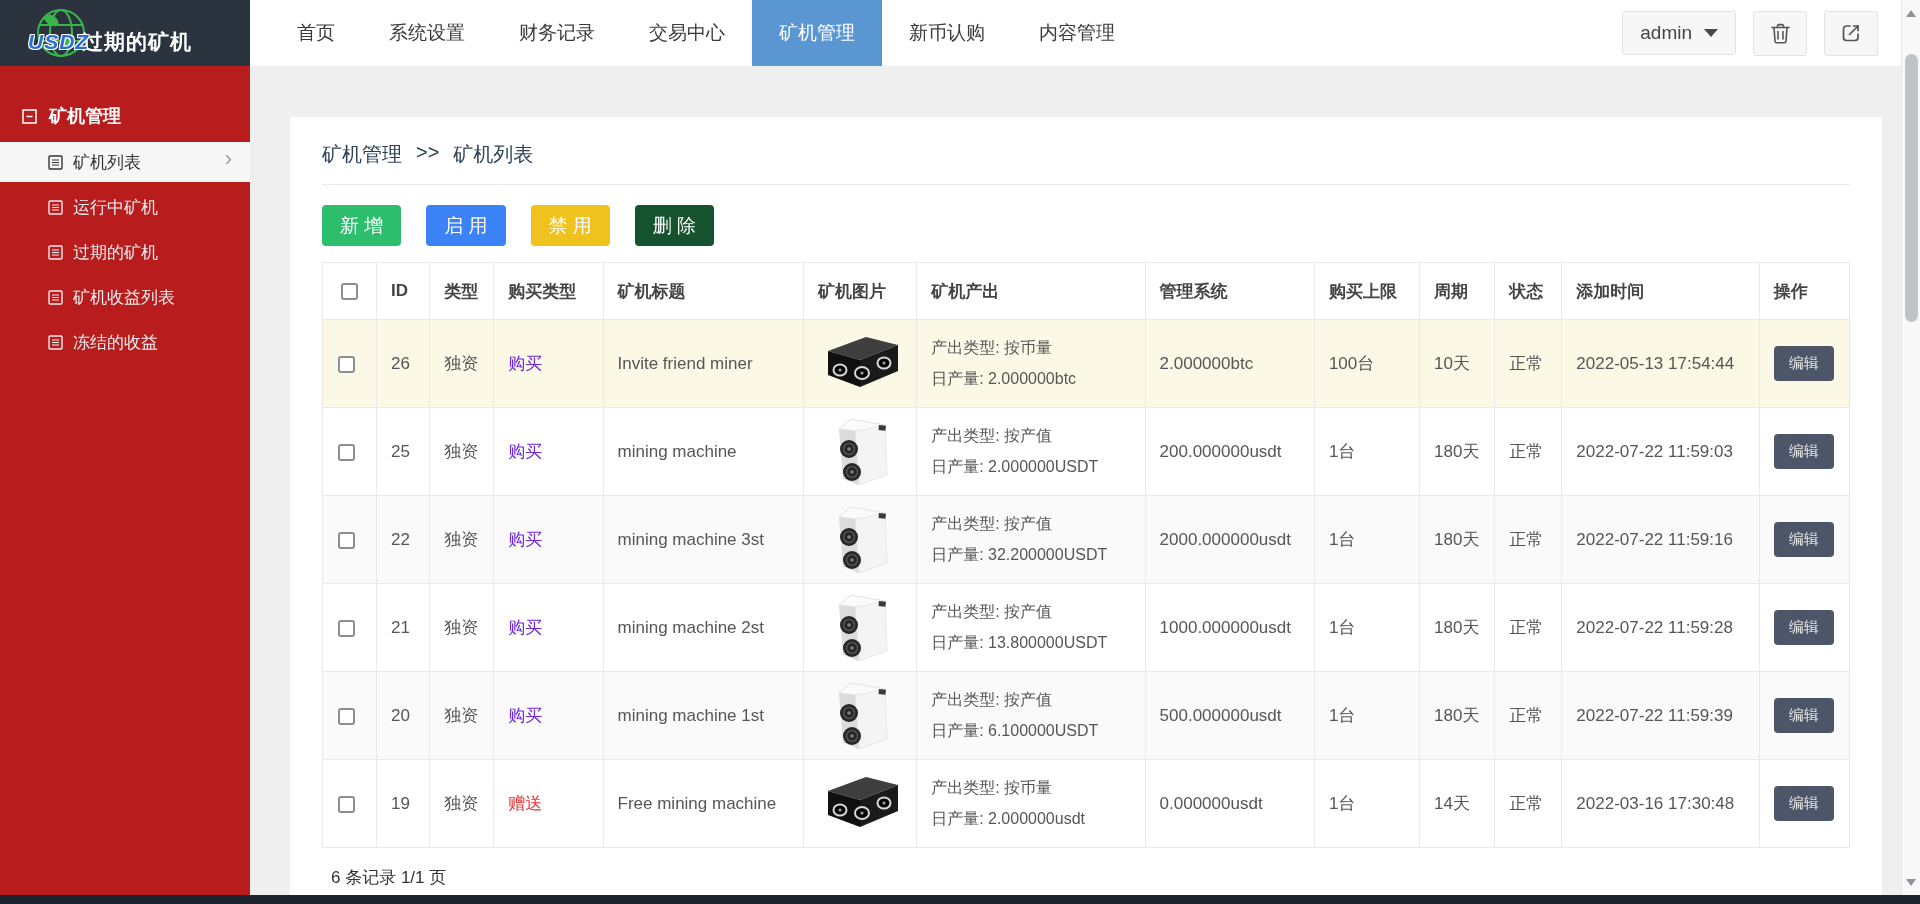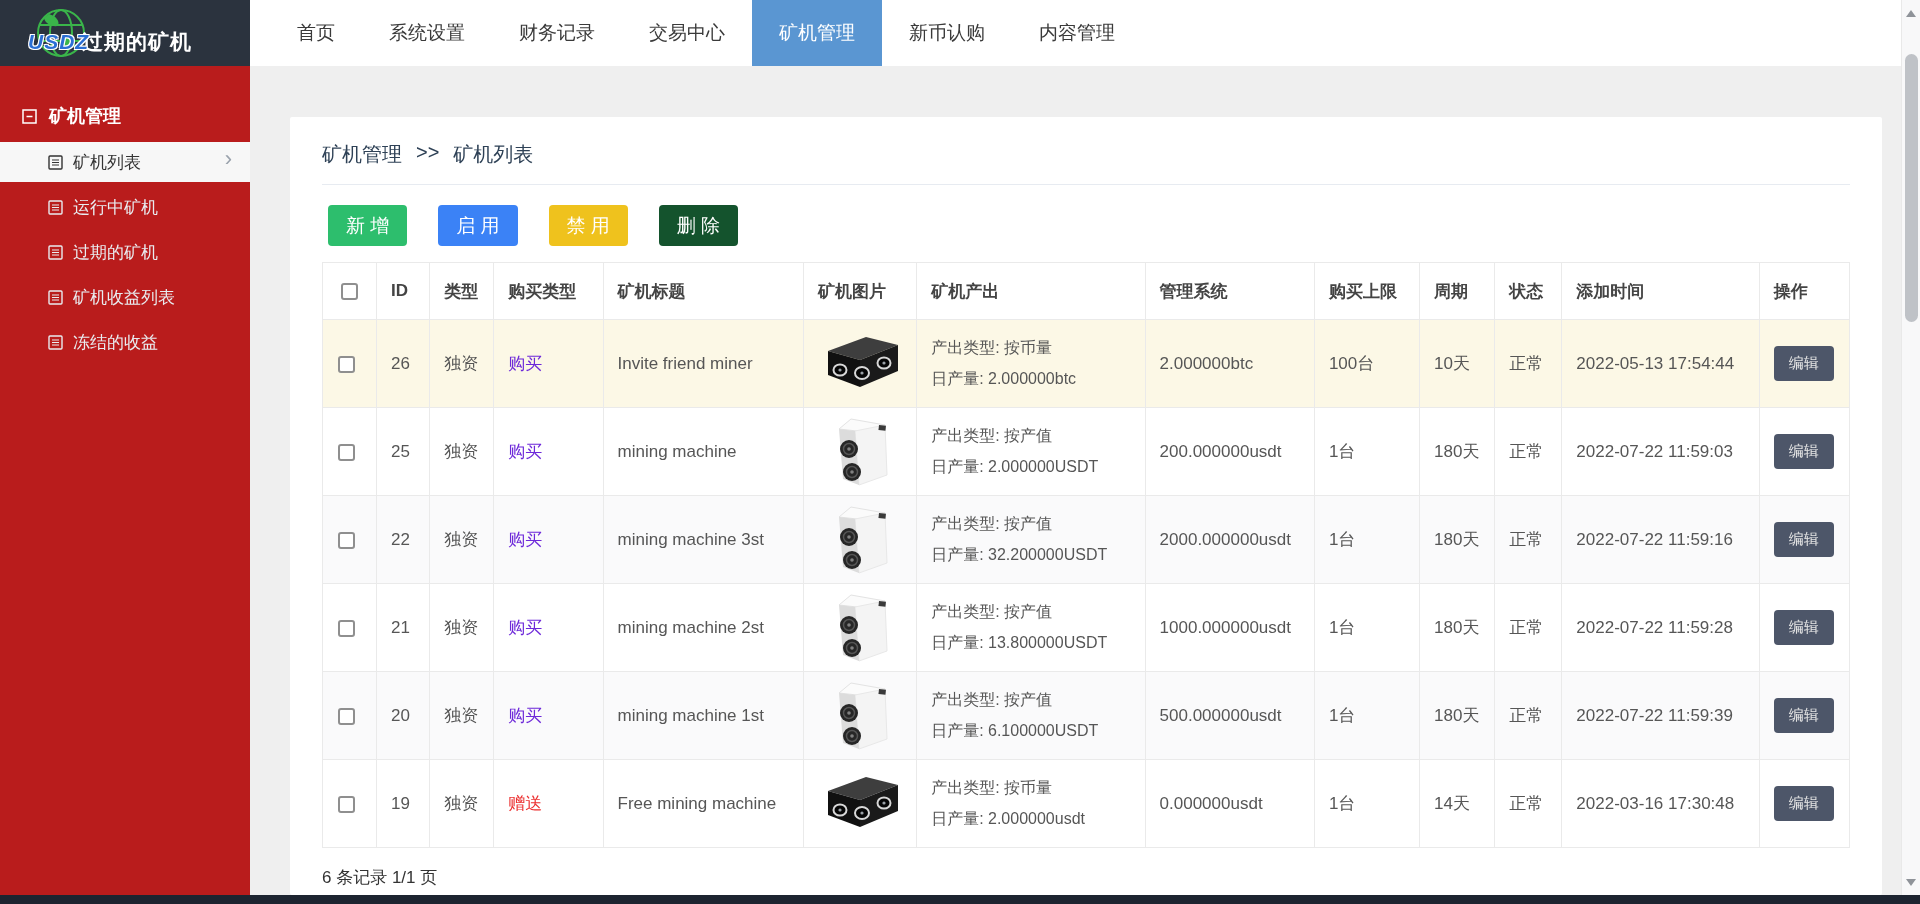--- a/index.html
+++ b/index.html
@@ -28,41 +28,41 @@
   .nav-right { margin-left:auto; display:flex; align-items:center; gap:17px; padding-right:42px; }
   .user-btn { display:flex; align-items:center; gap:12px; padding:10px 17px; background:#F7F7F7; border:1px solid #E3E3E3; border-radius:3px; font-size:19px; color:#444; cursor:pointer; }
   .caret-down { width:0; height:0; border-left:7px solid transparent; border-right:7px solid transparent; border-top:8px solid #4A4A4A; }
   .icon-btn { width:54px; height:45px; background:#F7F7F7; border:1px solid #E3E3E3; border-radius:3px; display:flex; align-items:center; justify-content:center; cursor:pointer; }
 
   
   .content { flex:1; background:#EFEFEF; padding:51px 38px 0 40px; overflow:hidden; }
   .card { background:#fff; border-radius:2px; padding:0 32px; height:778px; }
   .breadcrumb { padding:24px 0 16px; display:flex; gap:14px; font-size:20px; color:#2E4156; border-bottom:1px solid #E7EBF1; }
   .toolbar { margin-top:20px; display:flex; gap:25px; }
-  .btn { height:41px; padding:0 18px; border:none; border-radius:4px; color:#fff; font-size:19px; cursor:pointer; font-family:inherit;margin-left:6px; }
+  .btn { height:41px; padding:0 18px; border:none; border-radius:4px; color:#fff; font-size:19px; cursor:pointer; font-family:inherit; }
   .btn-add { background:#2DBE6D; }
   .btn-enable { background:#3b82f6; }
   .btn-disable { background:#EFC21D; }
   .btn-delete { background:#14532d; }
 
   
   table { width:100%; margin-top:16px; border-collapse:collapse; table-layout:fixed; }
   th, td { border:1px solid #EAEAEA; }
   th { height:57px; font-size:17px; color:#444; text-align:left; padding-left:14px; font-weight:bold; background:#fff; }
   td { height:88px; font-size:17px; color:#565656; padding-left:14px; padding-right:6px; background:#fff; }
   th.col-check, td.col-check { text-align:center; padding-left:0; }
   tr.highlight td { background:#FCF8E6; }
   tr.striped td { background:#FAFAFB; }
   .checkbox { display:inline-block; width:17px; height:17px; border:2px solid #8F8F8F; border-radius:3px; background:#fff; vertical-align:middle; cursor:pointer; }
   td.buy-type.green { color:#6d28d9; }
   td.buy-type.red { color:#EC2F2F; }
   td.col-img { padding:0; text-align:center; }
   .output-cell div { line-height:1.9; font-size:16px; }
   .edit-btn { background:#4D5669; color:#e5e5e5; border:none; border-radius:4px; padding:8px 15px; font-size:15px; cursor:pointer; font-family:inherit; }
-  .table-footer { margin-top:18px; font-size:17px; color:#333; }
+  .table-footer { margin-top:18px; font-size:17px; color:#333;margin-left:9px; }
 
   
   .scrollbar { position:fixed; top:0; right:0; width:19px; height:904px; background:#F8F8F9; border-left:1px solid #E9E9E9; z-index:50; }
   .scroll-thumb { position:absolute; left:3px; width:13px; top:54px; height:268px; background:#BFC2C7; border-radius:7px; cursor:pointer; }
   .scroll-arrow { position:absolute; left:0; width:100%; display:flex; justify-content:center; cursor:pointer; }
   .arrow-up { top:10px; }
   .arrow-down { bottom:18px; }
   .tri-up { width:0; height:0; border-left:5px solid transparent; border-right:5px solid transparent; border-bottom:7px solid #8F9399; }
   .tri-down { width:0; height:0; border-left:5px solid transparent; border-right:5px solid transparent; border-top:7px solid #8F9399; }
   .bottom-strip { position:fixed; left:0; right:0; bottom:0; height:9px; background:#1D2430; z-index:60; }
@@ -139,20 +139,41 @@
     <header class="topnav">
       <ul class="nav-items">
         <li>首页</li>
         <li>系统设置</li>
         <li>财务记录</li>
         <li>交易中心</li>
         <li class="active">矿机管理</li>
         <li>新币认购</li>
         <li>内容管理</li>
       </ul>
+      <div class="nav-right">
+        <div class="user-btn">
+          <span>admin</span>
+          <span class="caret-down"></span>
+        </div>
+        <div class="icon-btn">
+          <svg width="19" height="21" viewBox="0 0 19 21" fill="none" stroke="#555" stroke-width="1.6" stroke-linecap="round">
+            <path d="M1 4.5 h17"></path>
+            <path d="M6.5 4.5 V2.8 a1.2,1.2 0 0 1 1.2,-1.2 h3.6 a1.2,1.2 0 0 1 1.2,1.2 V4.5"></path>
+            <path d="M3 4.5 l1 13.8 a1.6,1.6 0 0 0 1.6,1.5 h7.8 a1.6,1.6 0 0 0 1.6,-1.5 l1,-13.8"></path>
+            <path d="M7 8.5 v7.5 M12 8.5 v7.5"></path>
+          </svg>
+        </div>
+        <div class="icon-btn">
+          <svg width="20" height="20" viewBox="0 0 20 20" fill="none" stroke="#555" stroke-width="1.7" stroke-linecap="round" stroke-linejoin="round">
+            <path d="M9 3 H5.5 A3 3 0 0 0 2.5 6 v8.5 A3 3 0 0 0 5.5 17.5 h8.5 a3 3 0 0 0 3,-3 V11"></path>
+            <path d="M8.5 11.5 L17 3"></path>
+            <path d="M12.5 3 H17 V7.5"></path>
+          </svg>
+        </div>
+      </div>
     </header>
 
     <main class="content">
       <section class="card">
         <div class="breadcrumb">
           <span>矿机管理</span>
           <span>&gt;&gt;</span>
           <span>矿机列表</span>
         </div>
 

